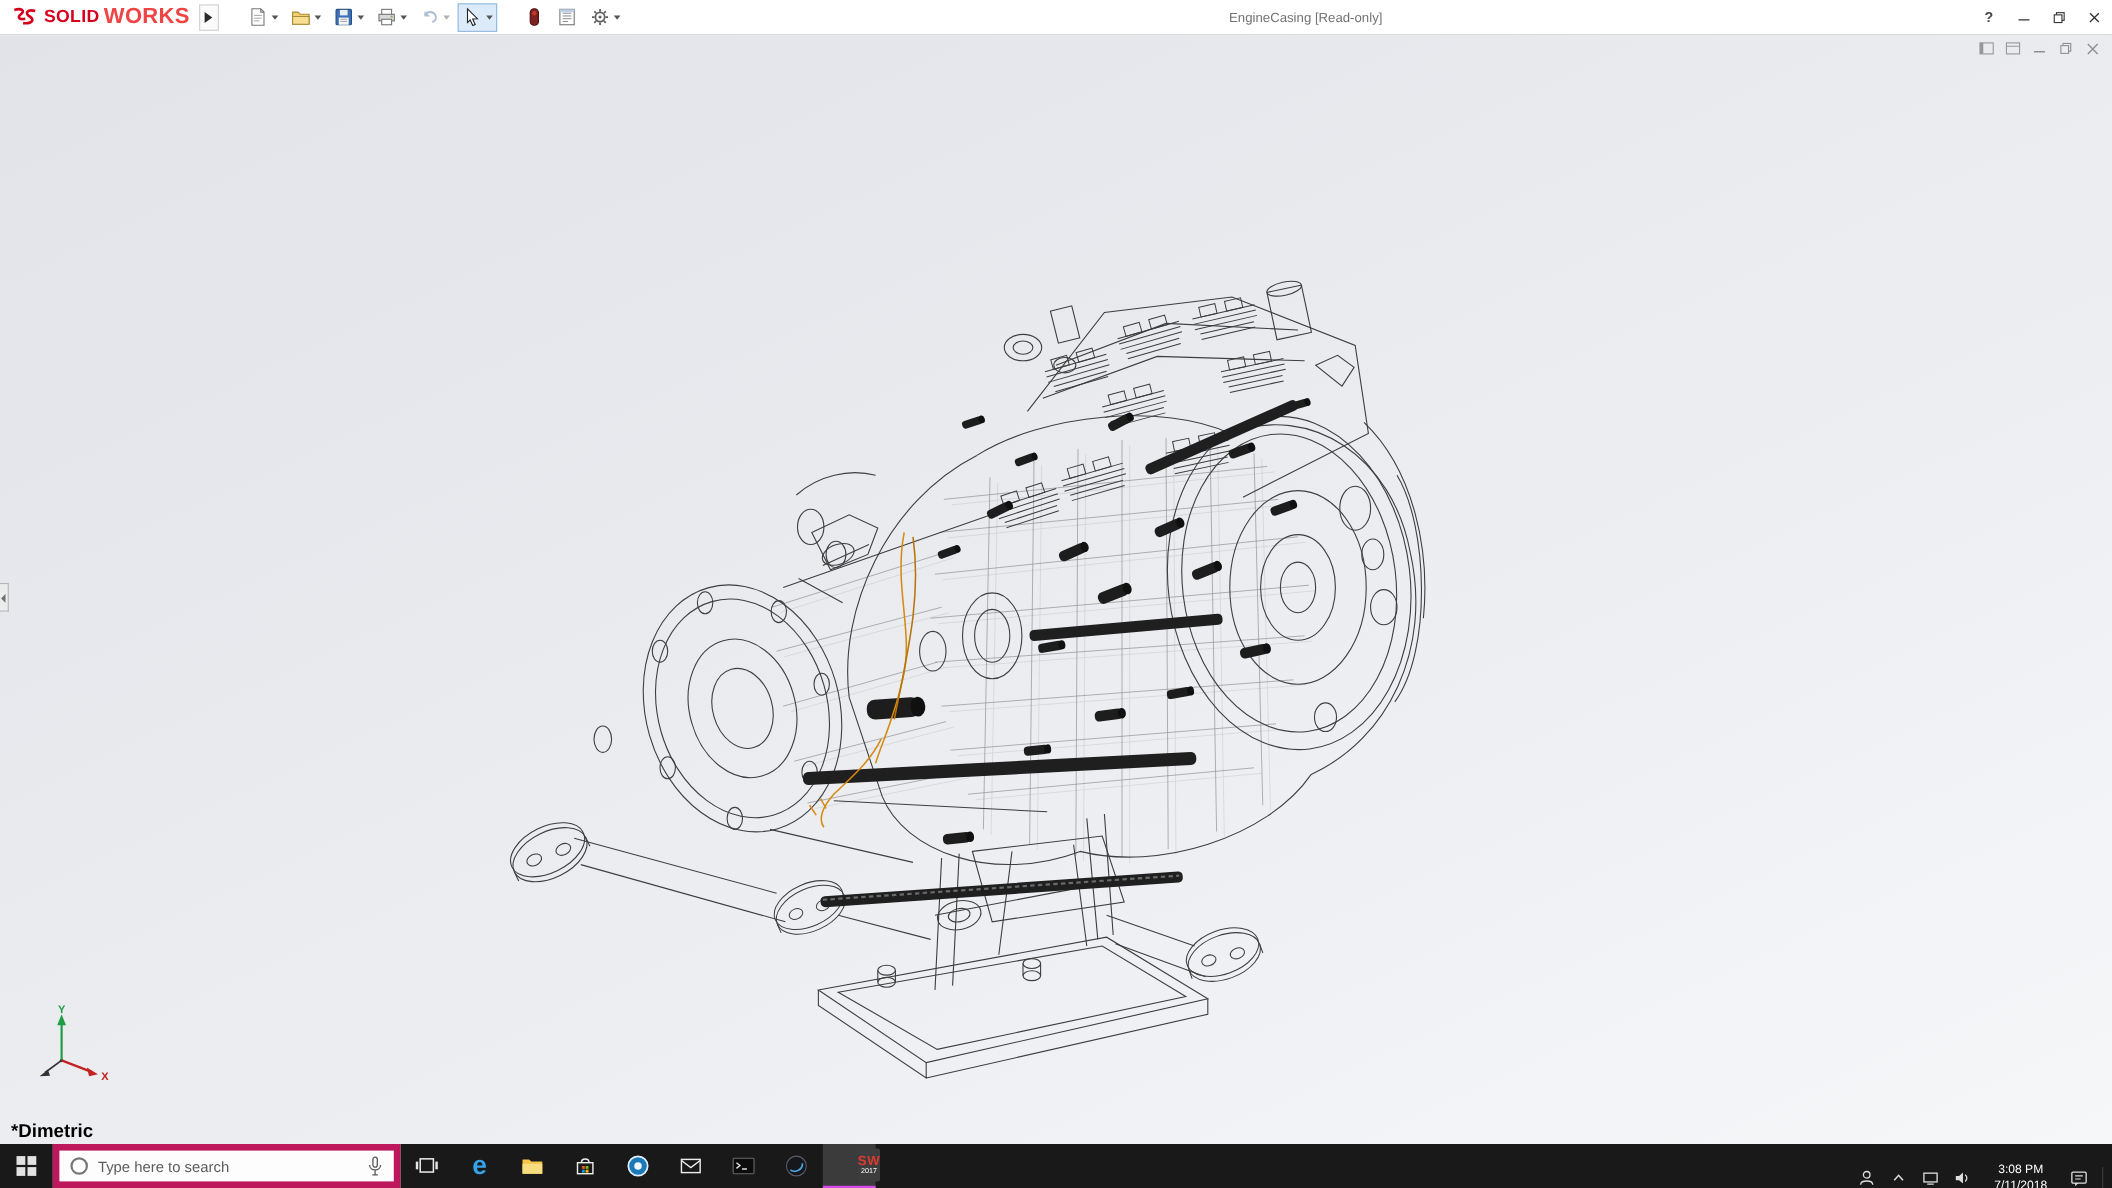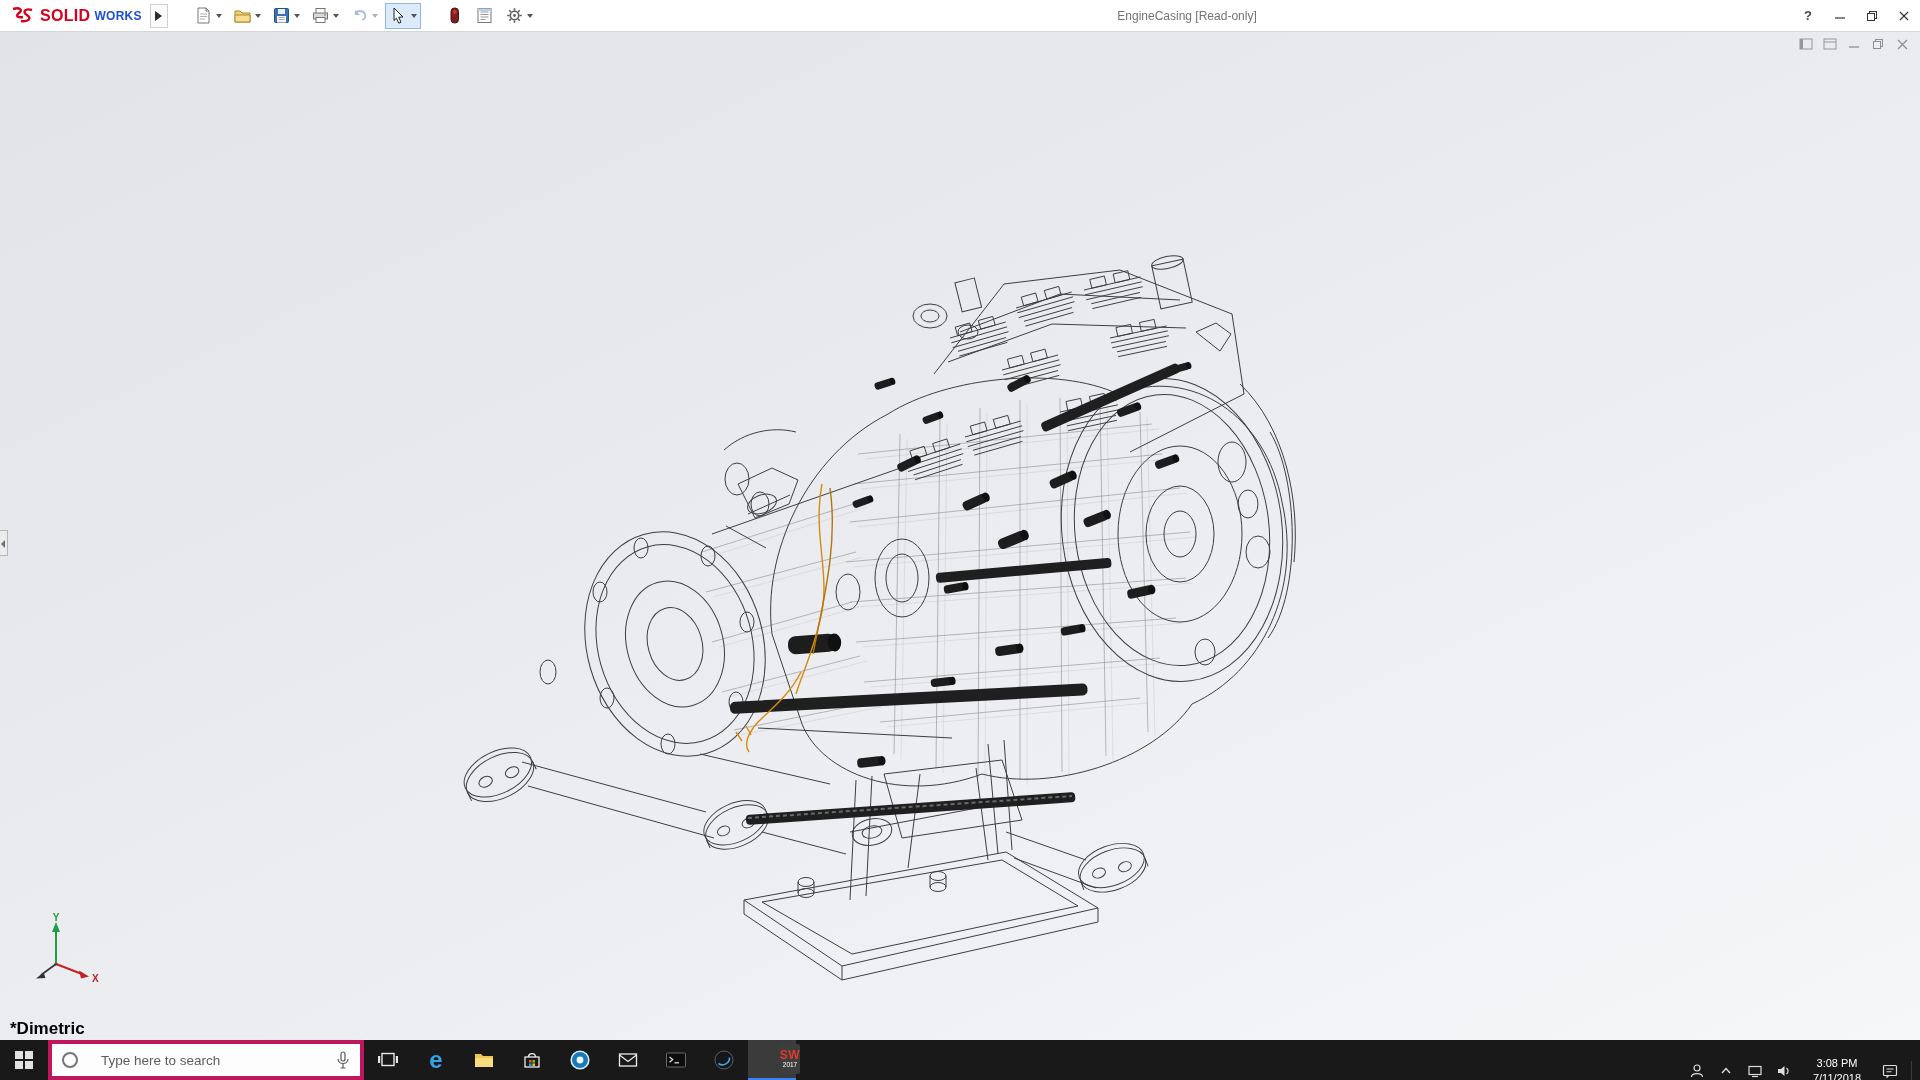--- a/index.html
+++ b/index.html
@@ -4,21 +4,21 @@
 <style>
   * { margin:0; padding:0; box-sizing:border-box; }
   html,body { width:1920px; height:1080px; overflow:hidden; font-family:"Liberation Sans",sans-serif; background:#fff; }
   .screen { position:relative; width:1920px; height:1080px; }
 
   
   .titlebar { position:absolute; top:0; left:0; right:0; height:32px; background:#ffffff;
               border-bottom:1px solid #d6d6d6; display:flex; align-items:center; z-index:30; }
   .brand { display:flex; align-items:center; padding:0 4px 0 10px; gap:4px; }
   .brand-solid { font-size:16px; font-weight:bold; color:#d6001c; letter-spacing:.3px; }
-  .brand-works { font-size:12px; font-weight:bold; color:#1d4ed8; letter-spacing:.3px; }
+  .brand-works { font-size:20px; font-weight:bold; color:#ef4444; letter-spacing:.3px; }
   .flyout-btn { width:18px; height:24px; border:1px solid #d0d0d0; background:#fbfbfb;
                 display:flex; align-items:center; justify-content:center; margin-left:4px; }
   .flyout-tri { width:0; height:0; border-top:5px solid transparent; border-bottom:5px solid transparent;
                 border-left:7px solid #2a2a2a; }
   .toolbar { display:flex; align-items:center; margin-left:22px; gap:3px; }
   .tb { display:flex; align-items:center; height:26px; padding:0 3px; border:1px solid transparent; background:transparent; }
   .tb svg { width:19px; height:19px; display:block; }
   .tb.pressed { background:#dcebf9; border-color:#93b7dc; }
   .tb.disabled { opacity:.45; }
   .dd { width:0; height:0; border-left:3.5px solid transparent; border-right:3.5px solid transparent;
@@ -41,29 +41,29 @@
   .model-svg { position:absolute; inset:0; width:100%; height:100%; }
   .triad { position:absolute; left:26px; bottom:44px; width:80px; height:84px; }
   .orientation { position:absolute; left:10px; bottom:1px; font-size:17px; font-weight:600; color:#000; }
 
   
   .taskbar { position:absolute; left:0; right:0; bottom:0; height:40px; background:#191919;
              display:flex; align-items:stretch; z-index:40; }
   .tb-start { width:48px; display:flex; align-items:center; justify-content:center; }
   .win-logo { display:grid; grid-template-columns:8px 8px; grid-template-rows:8px 8px; gap:1.5px; }
   .win-logo div { background:#e2e2e2; }
-  .search-box { width:316px; background:#fdfdfd; border:4px solid #be185d; display:flex; align-items:center;
-                padding:0 10px; gap:23px; }
+  .search-box { width:316px; background:#fdfdfd; border:6px solid #be185d; display:flex; align-items:center;
+                padding:0 10px; gap:9px; }
   .cortana-ring { width:16px; height:16px; border:2px solid #767676; border-radius:50%; flex:none; }
   .search-box input { flex:1; border:none; outline:none; background:transparent; font-size:13.5px; color:#444;
                 font-family:"Liberation Sans",sans-serif; }
   .search-box input::placeholder { color:#5c5c5c; opacity:1; }
   .tb-app { width:48px; display:flex; align-items:center; justify-content:center; position:relative; }
   .tb-app svg { width:22px; height:22px; display:block; }
-  .tb-app.active { background:rgba(255,255,255,.15); border-bottom:2px solid #3b82f6;padding-left:36px; }
+  .tb-app.active { background:rgba(255,255,255,.15); border-bottom:2px solid #d946ef;padding-left:36px; }
   .edge-e { font-size:24px; font-weight:bold; color:#35a3e8; line-height:1; }
   .sw-badge { width:30px; height:30px; background:#3d3d3d; border-radius:2px; display:flex; flex-direction:column;
               align-items:center; justify-content:center; line-height:1; }
   .sw-badge .sw-top { color:#e0392f; font-weight:bold; font-size:12px; letter-spacing:.5px; }
   .sw-badge .sw-bottom { color:#fff; font-size:6.5px; margin-top:1px; }
   .tray { margin-left:auto; display:flex; align-items:center; gap:13px; padding-right:4px;margin-top:21px; }
   .tray svg { width:16px; height:16px; display:block; }
   .clock { text-align:center; color:#fff; font-size:11px; line-height:1.35; min-width:64px; }
   .show-desktop { width:5px; align-self:stretch; border-left:1px solid #3c3c3c; }
 </style>

